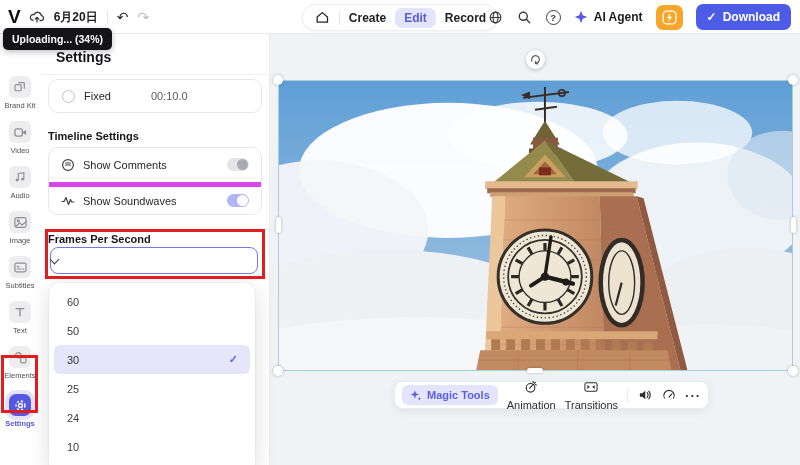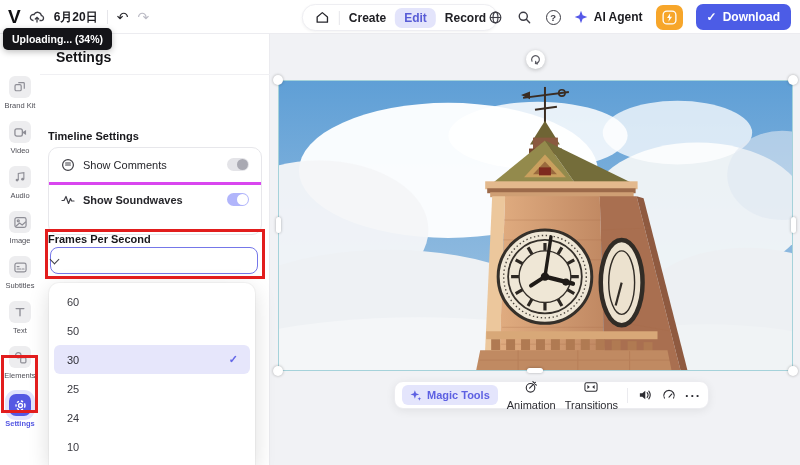--- a/index.html
+++ b/index.html
@@ -64,23 +64,23 @@
   .panel-hdiv { position:absolute; left:0; top:40px; width:230px; height:1px; background:#f0f0f3; }
   .card { position:absolute; left:8px; width:214px; background:#fff;
     border:1px solid #e7e7eb; border-radius:10px; }
   .card-fixed { top:45px; height:34px; display:flex; align-items:center; }
   .radio { width:13px; height:13px; border:1.5px solid #c0c2ca; border-radius:50%;
     margin-left:13px; cursor:pointer; }
   .fixed-lb { font-size:11px; color:#26262b; margin-left:9px; }
   .fixed-val { font-size:11px; color:#5a5b63; margin-left:40px; }
   .sec-hd { position:absolute; left:8px; font-size:11px; font-weight:700; color:#17171b; }
   .sec-hd-timeline { top:96px; }
-  .card-toggles { top:113px; height:88px; }
+  .card-toggles { top:113px; height:68px; }
   .tg-row { height:33.5px; display:flex; align-items:center; cursor:pointer; }
-  .tg-row + .tg-row { border-top:3px solid #d946ef;font-weight:bold; }
+  .tg-row + .tg-row { border-top:5px solid #d946ef; }
   .tg-ic { width:14px; height:14px; margin-left:12px; color:#3f3f46; display:flex; align-items:center; }
   .tg-lb { font-size:11px; color:#26262b; margin-left:8px; flex:1; }
   .toggle { width:22px; height:13px; border-radius:7px; margin-right:12px; position:relative; }
   .toggle.off { background:#e4e4e8; }
   .toggle.off .knob { position:absolute; right:1px; top:1px; width:11px; height:11px;
     border-radius:50%; background:#a9a9b2; }
   .toggle.on { background:#b1b5fb; }
   .toggle.on .knob { position:absolute; right:1px; top:1px; width:11px; height:11px;
     border-radius:50%; background:#fff; }
   .sec-hd-fps { top:199px; }
@@ -267,20 +267,25 @@
       </svg>
     </div>
     <div class="rail-lb">Settings</div>
   </div>
 </div>
 
 <div class="panel">
   <div class="panel-title">Settings</div>
   <div class="panel-hdiv"></div>
 
+  <div class="card card-fixed">
+    <span class="radio"></span>
+    <span class="fixed-lb">Fixed</span>
+    <span class="fixed-val">00:10.0</span>
+  </div>
 
   <div class="sec-hd sec-hd-timeline">Timeline Settings</div>
 
   <div class="card card-toggles">
     <div class="tg-row">
       <span class="tg-ic">
         <svg width="14" height="14" viewBox="0 0 14 14" fill="none" stroke="currentColor" stroke-width="1.2">
           <circle cx="7" cy="7" r="5.4"></circle>
             <path d="M4.6,7 H9.4 M4.6,5 H9.4" stroke-linecap="round" stroke-width="1.1"></path>
         </svg>

